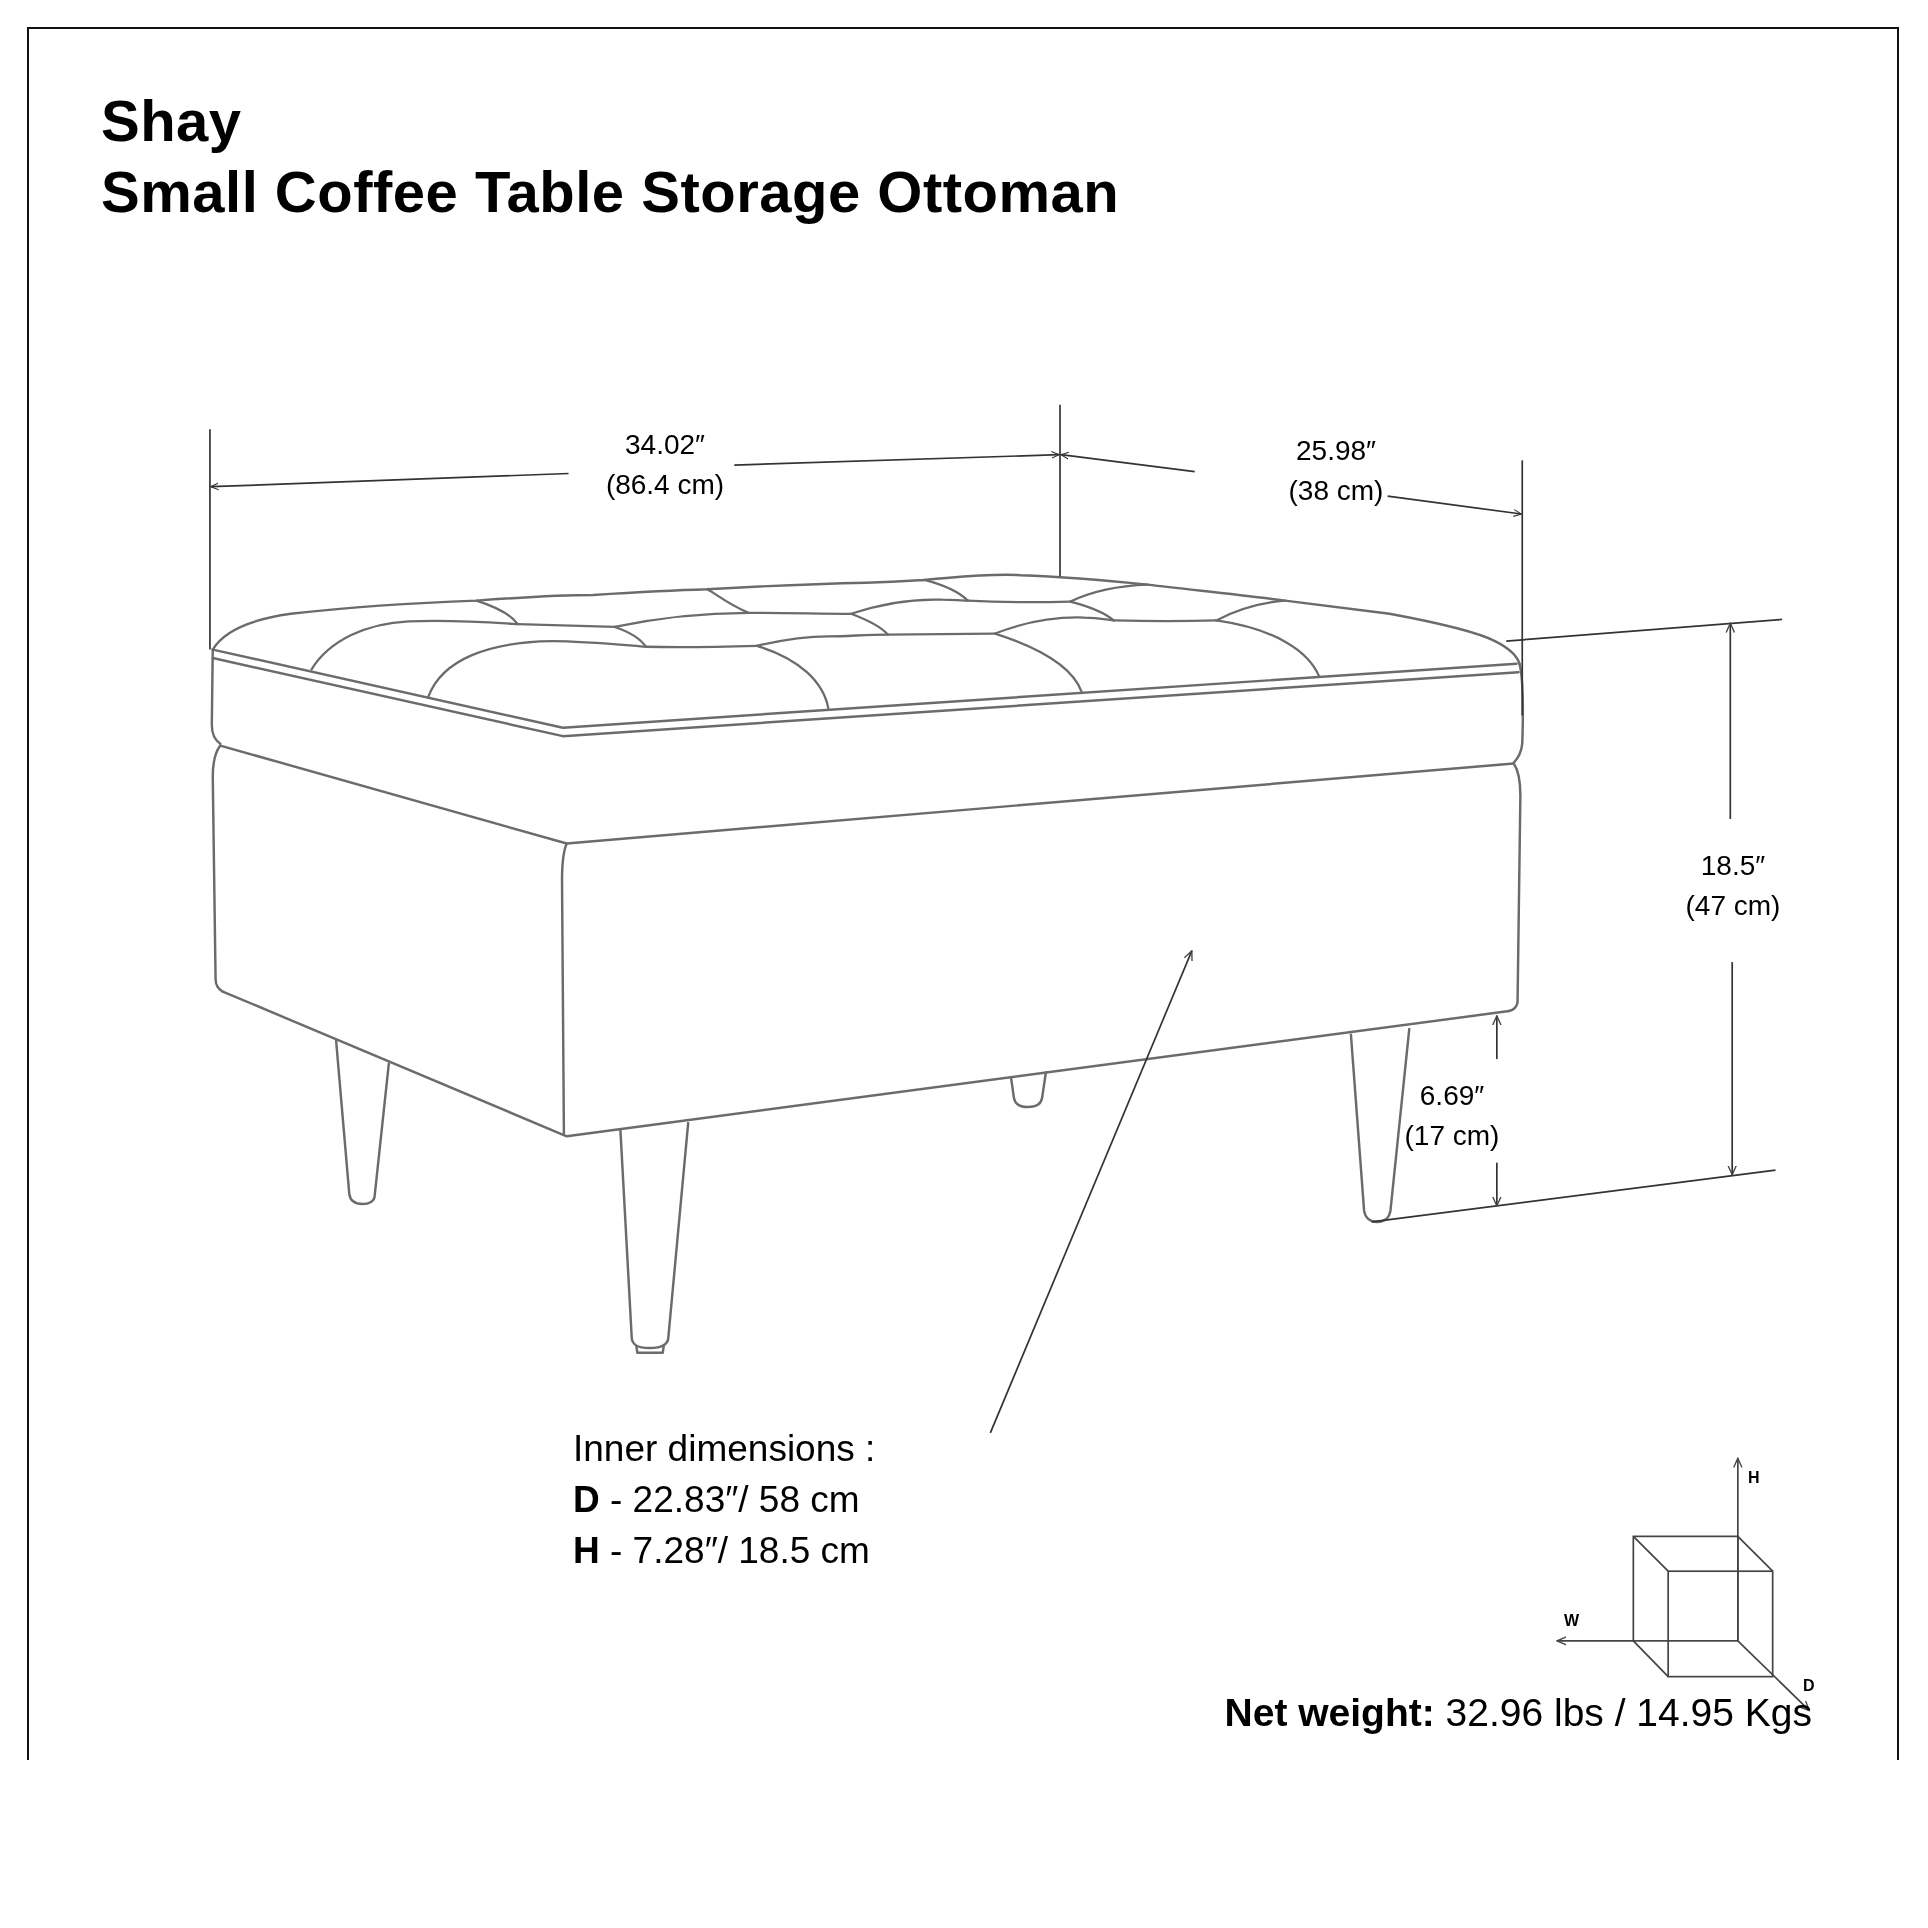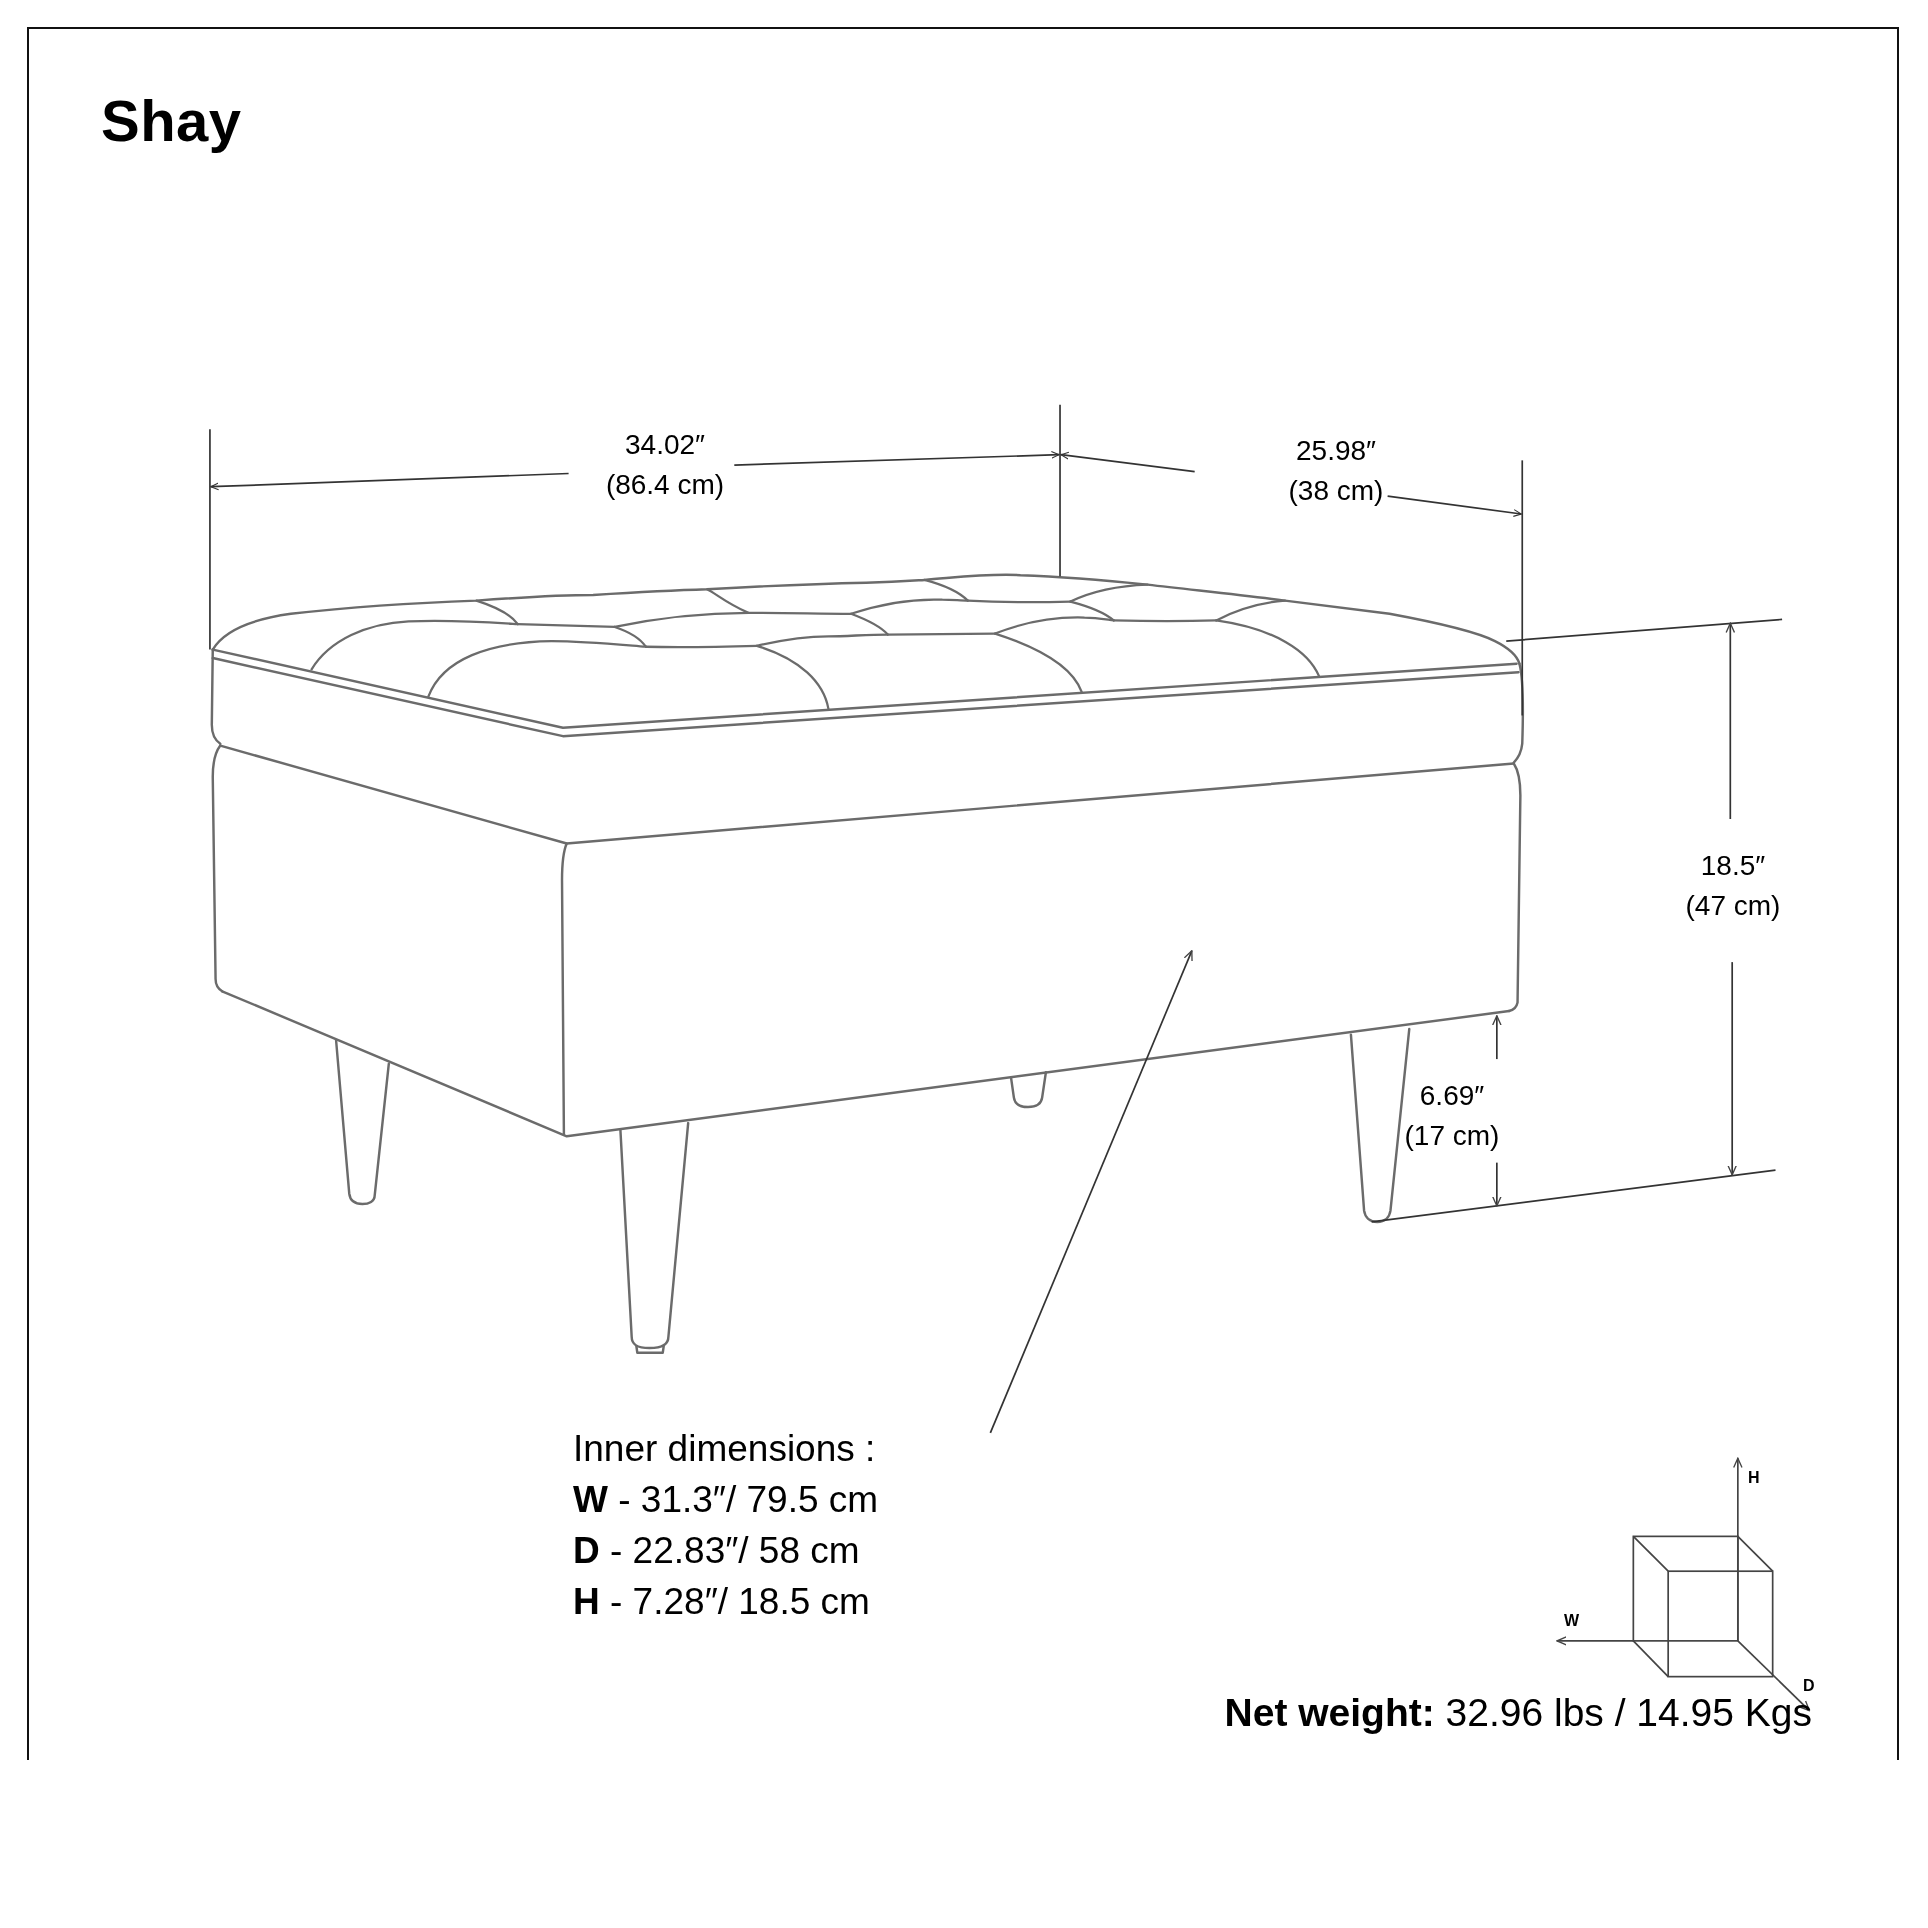--- a/index.html
+++ b/index.html
@@ -65,20 +65,21 @@
   .weight b { font-weight: bold; }
 </style>
 </head>
 <body>
 
 <div id="canvas">
 
   <div class="frame"></div>
 
   <div class="title-line" id="title-brand">Shay</div>
+  <div class="title-line" id="title-product">Small Coffee Table Storage Ottoman</div>
 
   <svg class="drawing" width="1928" height="1928" viewBox="0 0 2048 2048">
     <defs>
       <marker id="arr" viewBox="0 0 10 10" refX="9" refY="5" markerWidth="9" markerHeight="9" orient="auto-start-reverse" markerUnits="userSpaceOnUse">
         <path d="M0,1 L9,5 L0,9" fill="none" stroke="#333" stroke-width="1.3"></path>
       </marker>
       <marker id="arrS" viewBox="0 0 10 10" refX="9" refY="5" markerWidth="11" markerHeight="11" orient="auto-start-reverse" markerUnits="userSpaceOnUse">
         <path d="M0,1 L9,5 L0,9" fill="none" stroke="#444" stroke-width="1.3"></path>
       </marker>
     </defs>
@@ -183,23 +184,20 @@
     <div>(47 cm)</div>
   </div>
   <div class="dim" style="left:1452px; top:1076px;">
     <div>6.69″</div>
     <div>(17 cm)</div>
   </div>
 
   <div class="inner">
     <div>Inner dimensions :</div>
     <div class="row">
-      <b>W</b><span> - 31.3″/ 79.5 cm</span>
-    </div>
-    <div class="row">
       <b>D</b><span> - 22.83″/ 58 cm</span>
     </div>
     <div class="row">
       <b>H</b><span> - 7.28″/ 18.5 cm</span>
     </div>
   </div>
 
   <div class="axis-label" style="left:1748px; top:1470px;">H</div>
   <div class="axis-label" style="left:1564px; top:1613px;">W</div>
   <div class="axis-label" style="left:1803px; top:1678px;">D</div>

